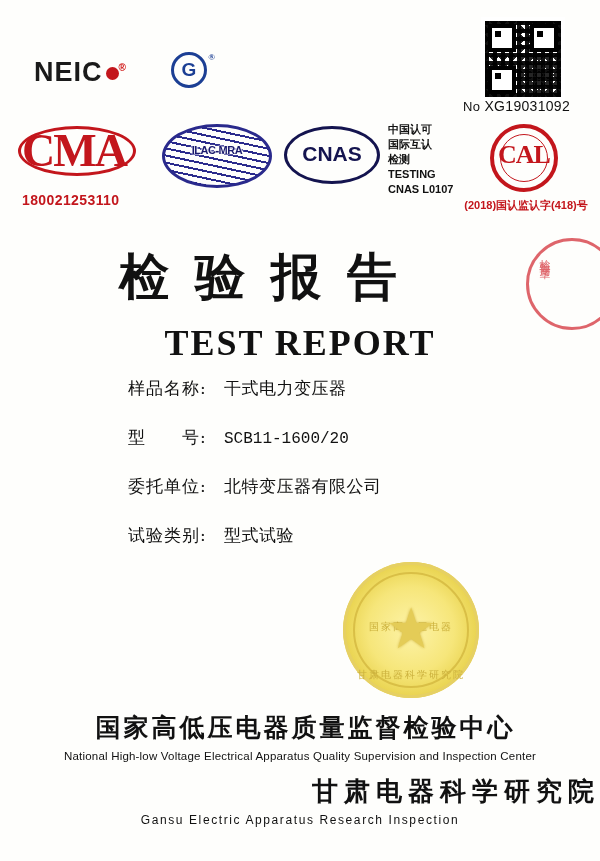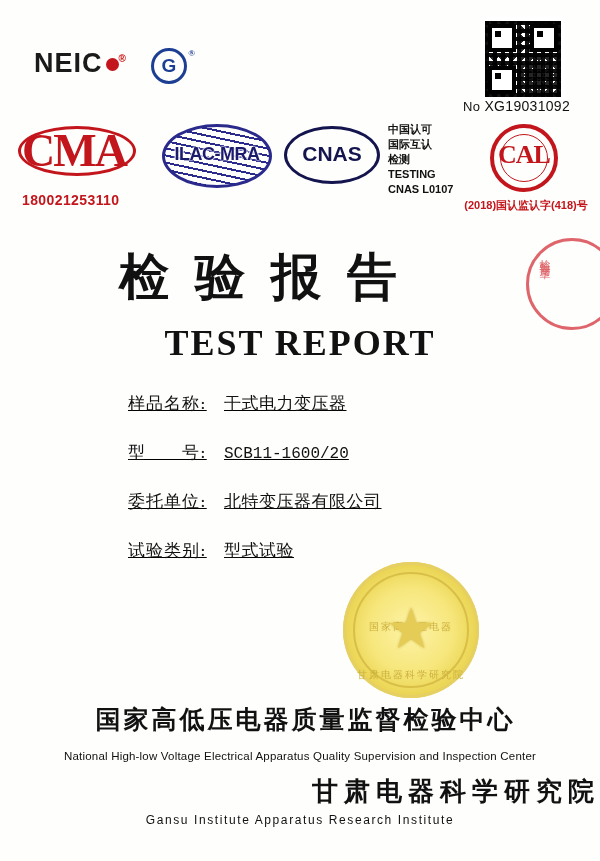--- a/index.html
+++ b/index.html
@@ -15,21 +15,21 @@
     width:600px;height:861px;
     box-sizing:border-box;
     background:#fefefc;
   }
 
   
   .top-row{
     position:absolute;
     top:48px;left:34px;
     width:300px;height:48px;
-    display:flex;align-items:flex-start;gap:24px;
+    display:flex;align-items:center;gap:44px;
   }
   .neic{
     font-family:"Liberation Sans", sans-serif;
     font-weight:bold;
     font-size:27px;
     letter-spacing:1px;
     color:#1a1a1a;
     position:relative;
   }
   .neic .reg{
@@ -160,21 +160,21 @@
     box-sizing:border-box;
     overflow:hidden;
     background:
       repeating-linear-gradient(12deg,#2a2a8c 0 2px,transparent 2px 7px);
   }
   .ilac .txt{
     position:absolute;left:0;top:20px;width:110px;
     text-align:center;
     font-family:"Liberation Sans", sans-serif;
     font-weight:bold;
-    font-size:18px;
+    font-size:11px;
     color:#1b1b6e;
     letter-spacing:-.5px;
     text-shadow:0 0 2px #fff,1px 0 2px #fff,-1px 0 2px #fff;
   }
 
   
   .cnas{left:262px;top:4px;width:96px;height:62px;}
   .cnas .oval{
     position:absolute;left:0;top:0;width:96px;height:58px;
     border:3px solid #14144f;border-radius:50%;box-sizing:border-box;
@@ -230,21 +230,21 @@
     font-family:"Liberation Serif", serif;
     font-weight:bold;
     font-size:36px;
     letter-spacing:2px;
     color:#111;
   }
 
   
   .fields{
     position:absolute;
-    top:392px;left:128px;width:400px;text-decoration:underline;
+    top:377px;left:128px;width:400px;
   }
   .field{
     display:flex;
     align-items:baseline;
     margin-bottom:26px;
     font-size:17px;
     color:#111;
   }
   .field .lab{
     width:96px;
@@ -314,21 +314,21 @@
   .footer{
     position:absolute;
     left:0;bottom:34px;width:600px;text-align:center;
   }
   .f-cn1{
     font-family:"DejaVu Serif", serif;
     font-weight:bold;
     font-size:25px;
     letter-spacing:3px;
     color:#111;
-    margin-bottom:14px;
+    margin-bottom:6px;
     padding-left:11px;
   }
   .f-en1{
     font-family:"Liberation Sans", sans-serif;
     font-size:11.5px;
     color:#111;
     letter-spacing:.2px;
     margin-bottom:12px;
   }
   .f-cn2{
@@ -448,16 +448,16 @@
   </div>
 
   <div class="red-seal">
     <div class="rs-txt">检验专用章</div>
   </div>
 
   <div class="footer">
     <div class="f-cn1">国家高低压电器质量监督检验中心</div>
     <div class="f-en1">National High-low Voltage Electrical Apparatus Quality Supervision and Inspection Center</div>
     <div class="f-cn2">甘肃电器科学研究院</div>
-    <div class="f-en2">Gansu Institute Apparatus Research Institute</div>
+    <div class="f-en2">Gansu Electric Apparatus Research Inspection</div>
   </div>
 
 </div>
 
 </body></html>

